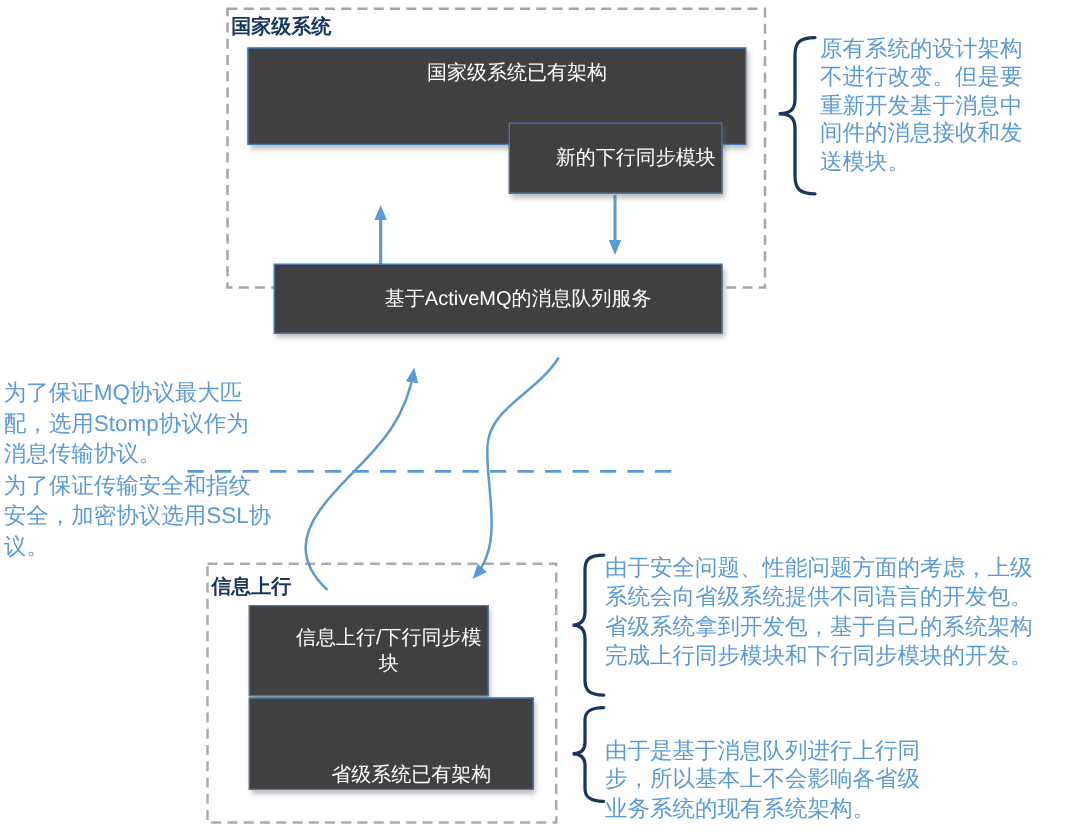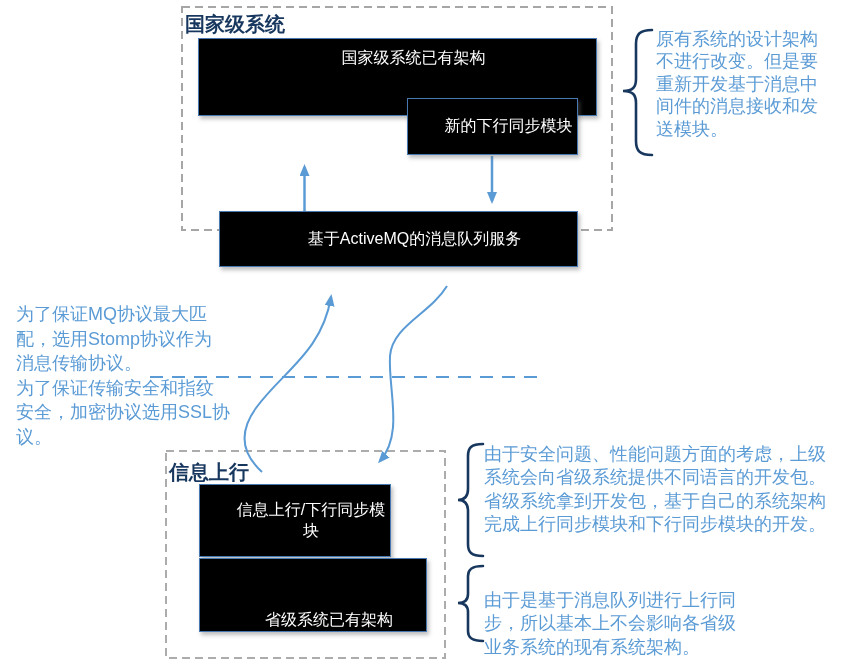--- a/index.html
+++ b/index.html
@@ -6,48 +6,48 @@
   .canvas{
     position:relative;
     width:852px;height:671px;
     background:#ffffff;
     font-family:"Liberation Sans","DejaVu Sans",sans-serif;
     overflow:hidden;
   }
   .overlay{position:absolute;left:0;top:0;z-index:0;}
   .box{
     position:absolute;
-    background:#000000;
+    background:#404040;
     border:1px solid #4779B0;
     box-shadow:2px 3px 4px rgba(110,110,110,0.45);
     color:#ffffff;
     font-size:16px;
     display:flex;align-items:center;justify-content:center;
     text-align:center;
     z-index:1;
     box-sizing:border-box;
     padding-left:32px;
   }
   .frame-label{
     position:absolute;
     color:#17375E;
     font-weight:bold;
-    font-size:20px;
+    font-size:16px;
     z-index:2;
     white-space:nowrap;
   }
   .note{
     position:absolute;
     color:#5B9BD5;
     font-size:18px;
     white-space:pre-line;
     z-index:2;
   }
   .note-national{left:656px;top:28px;line-height:22.4px;width:200px;}
-  .note-protocol{left:16px;top:302px;line-height:24.6px;width:240px;}
+  .note-protocol{left:3px;top:302px;line-height:24.6px;width:240px;}
   .note-prov-dev{left:484px;top:443px;line-height:23.4px;width:368px;}
   .note-prov-impact{left:484px;top:589px;line-height:23.4px;width:368px;}
   .lbl-national{left:185px;top:11px;}
   .lbl-provincial{left:169px;top:459px;}
   .lbl-network{left:564px;top:366px;}
   .box-national-existing{left:198px;top:38px;width:399px;height:78px;}
   .box-uplink{left:219px;top:98px;width:171px;height:57px;}
   .box-downlink{left:407px;top:98px;width:171px;height:57px;}
   .box-mq{left:219px;top:211px;width:359px;height:56px;}
   .box-prov-sync{left:199px;top:484px;width:192px;height:73px;}

